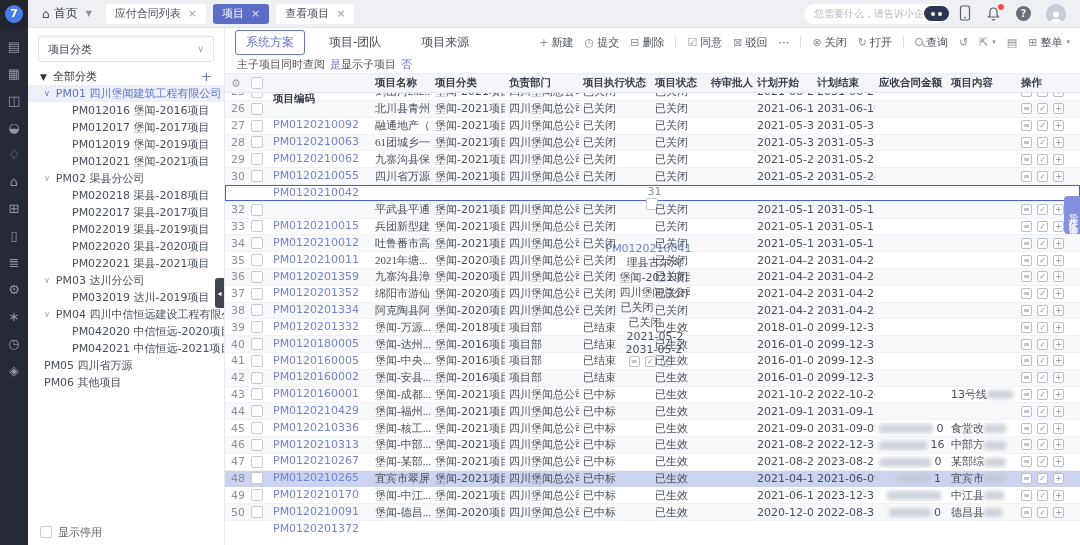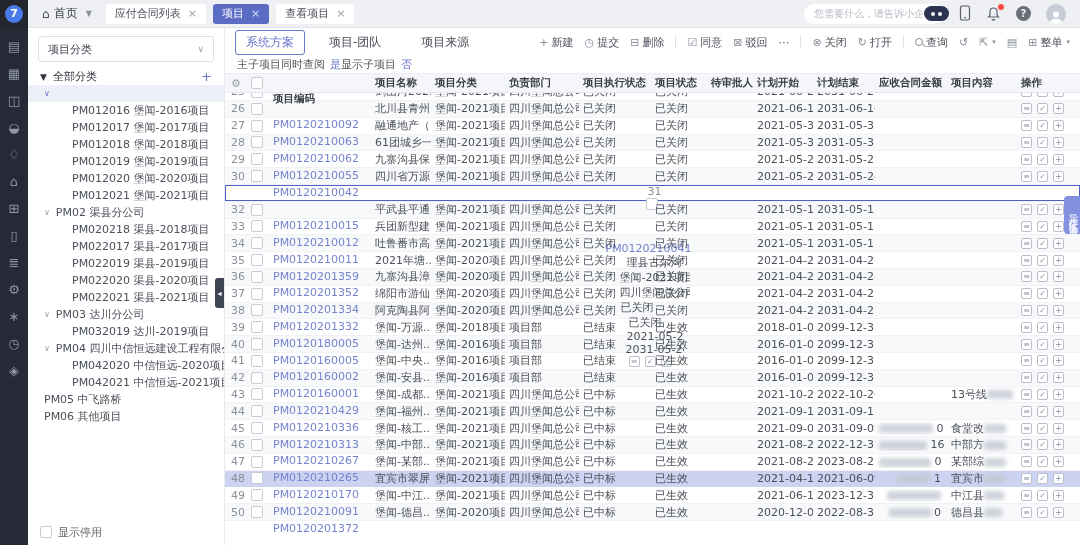--- a/index.html
+++ b/index.html
@@ -70,21 +70,21 @@
   .grid { flex:1; overflow:hidden; border-top:1px solid #ebedf1; }
   .g-header { display:flex; align-items:center; height:19px; background:#f5f6f9; border-bottom:1px solid #e6e8ee; color:#383d46; font-weight:bold; font-size:10.5px; }
   .g-row { display:flex; align-items:center; height:16.8px; border-bottom:1px solid #f1f2f5; background:#fff; }
   .g-row.odd { background:#f8f9fb; }
   .g-row.selected { background:#ccd3f0; border-bottom-color:#ccd3f0; }
   .g-row.focused { box-shadow:inset 0 0 0 1px #4f61c8;flex-direction:column; }
   .cell { padding-left:4px; white-space:nowrap; overflow:hidden; flex:none; }
   .c-seq { width:22px; color:#8a8f99; padding-left:6px; }
   .c-cb { width:22px; display:flex; align-items:center; }
   .c-code { width:102px;margin-top:32px; }
-  .c-name { width:60px; }
+  .c-name { width:60px;font-family:Liberation Serif, serif; }
   .c-cat { width:74px; }
   .c-dept { width:74px; }
   .c-exec { width:72px; }
   .c-status { width:56px; }
   .c-appr { width:46px; }
   .c-start { width:60px; }
   .c-end { width:62px; }
   .c-amt { width:72px; text-align:right; padding-right:6px; }
   .c-content { width:70px; }
   .c-ops { width:56px; display:flex; align-items:center; }
@@ -184,35 +184,30 @@
       <span class="chev">∨</span>
     </div>
     <div class="tree" id="tree">
         <div class="tree-item lvl0">
           <span class="tcaret">▼</span>
           <span>全部分类</span>
           <span class="tplus">+</span>
         </div>
         <div class="tree-item lvl1 selected">
           <span class="tcaret">∨</span>
+          <span>PM01 四川堡闻建筑工程有限公司</span>
         </div>
         <div class="tree-item lvl2">
           <span>PM012016 堡闻-2016项目</span>
         </div>
         <div class="tree-item lvl2">
           <span>PM012017 堡闻-2017项目</span>
         </div>
         <div class="tree-item lvl2">
-          <span>PM012018 堡闻-2018项目</span>
-        </div>
-        <div class="tree-item lvl2">
           <span>PM012019 堡闻-2019项目</span>
-        </div>
-        <div class="tree-item lvl2">
-          <span>PM012020 堡闻-2020项目</span>
         </div>
         <div class="tree-item lvl2">
           <span>PM012021 堡闻-2021项目</span>
         </div>
         <div class="tree-item lvl1">
           <span class="tcaret">∨</span>
           <span>PM02 渠县分公司</span>
         </div>
         <div class="tree-item lvl2">
           <span>PM020218 渠县-2018项目</span>
@@ -240,21 +235,21 @@
           <span class="tcaret">∨</span>
           <span>PM04 四川中信恒远建设工程有限公司</span>
         </div>
         <div class="tree-item lvl2">
           <span>PM042020 中信恒远-2020项目</span>
         </div>
         <div class="tree-item lvl2">
           <span>PM042021 中信恒远-2021项目</span>
         </div>
         <div class="tree-item lvl1">
-          <span>PM05 中飞路桥</span>
+          <span>PM05 四川省万源</span>
         </div>
         <div class="tree-item lvl1">
           <span>PM06 其他项目</span>
         </div>
       </div>
     <div class="show-disabled">
       <span class="cbx"></span>
       <span>显示停用</span>
     </div>
     <div class="collapse-handle">◂</div>

